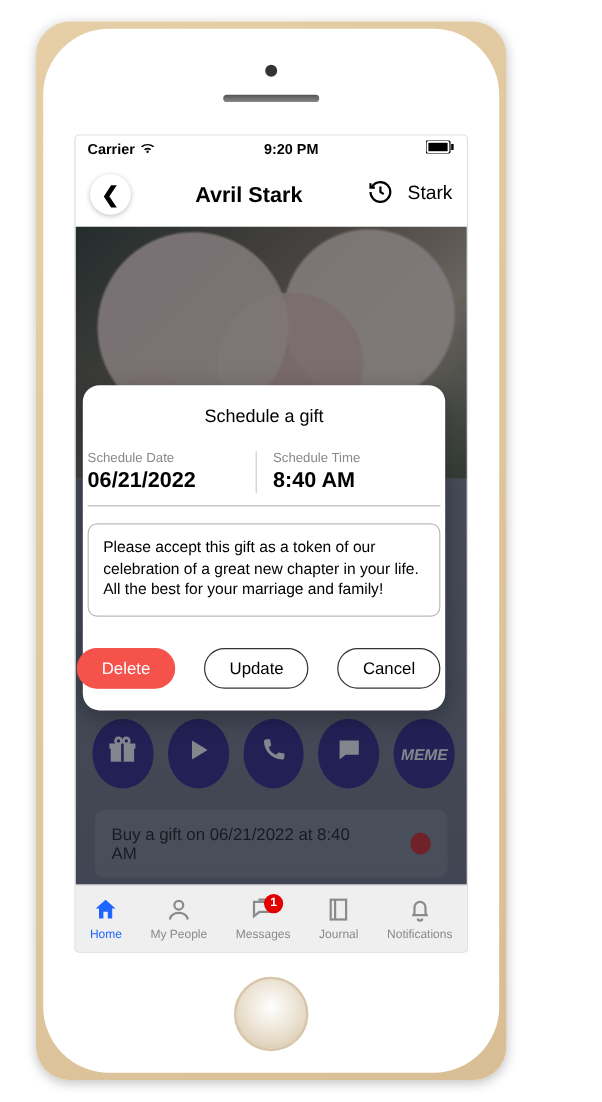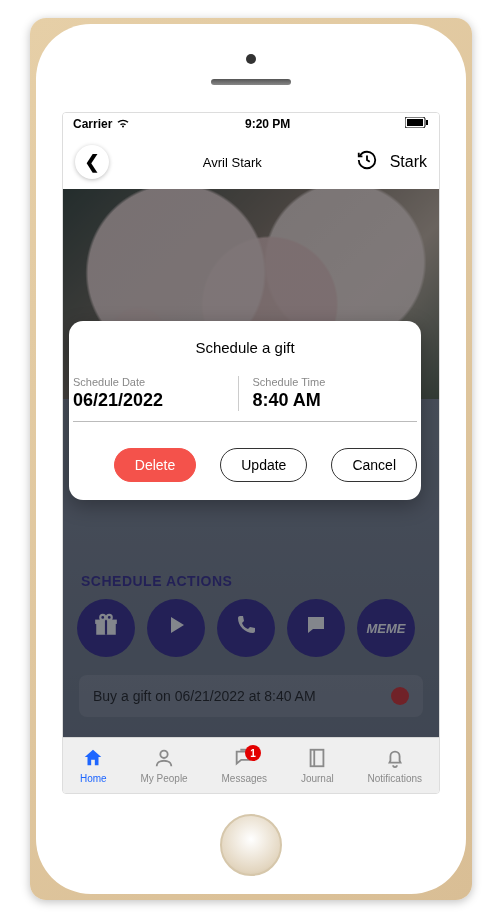--- a/index.html
+++ b/index.html
@@ -6,22 +6,22 @@
   body {
     background: #fff;
     font-family: -apple-system, Helvetica, Arial, sans-serif;
     width: 502px;
     height: 918px;
     position: relative;
   }
   .phone-frame {
     position: absolute;
     left: 30px; top: 18px;
-    width: 442px; height: 882px;
-    border-radius: 16px;
+    width: 392px; height: 882px;
+    border-radius: 28px;
     background: linear-gradient(135deg, #e6cfa7, #d9be95);
     box-shadow: 0 2px 10px rgba(0,0,0,.25);
     padding: 6px;
   }
   .phone-inner {
     width: 100%; height: 100%;
     background: #fff;
     border-radius: 55px;
     position: relative;
     overflow: hidden;
@@ -59,21 +59,21 @@
   .header {
     height: 54px; display:flex; align-items:center; justify-content:space-between;
     padding:0 12px; background:#fff;
   }
   .back-btn {
     width:34px; height:34px; border-radius:50%; background:#fff;
     display:flex; align-items:center; justify-content:center;
     box-shadow:0 1px 4px rgba(0,0,0,.25);
     font-size:18px; font-weight:700;
   }
-  .header-title { font-weight:400; font-size:13px;text-align:center; }
+  .header-title { font-weight:700; font-size:18px;text-align:center; }
   .header-right { display:flex; align-items:center; gap:12px; font-size:16px; }
   .hero {
     height: 210px;
     background:
       radial-gradient(circle at 30% 40%, rgba(245,220,210,.92) 0 30%, transparent 31%),
       radial-gradient(circle at 55% 55%, rgba(238,200,190,.9) 0 28%, transparent 29%),
       radial-gradient(circle at 75% 35%, rgba(250,230,218,.9) 0 25%, transparent 26%),
       radial-gradient(circle at 20% 70%, rgba(160,50,40,.7) 0 8%, transparent 9%),
       linear-gradient(135deg,#2c3a2c,#7a6a55 40%,#c7b29a 70%,#4a5840);
   }
@@ -249,20 +249,21 @@
         <div class="fields">
           <div class="field">
             <div class="field-label">Schedule Date</div>
             <div class="field-value">06/21/2022</div>
           </div>
           <div class="field">
             <div class="field-label">Schedule Time</div>
             <div class="field-value">8:40 AM</div>
           </div>
         </div>
+        <div class="msg-box">Please accept this gift as a token of our celebration of a great new chapter in your life. All the best for your marriage and family!</div>
         <div class="modal-buttons">
           <button class="btn btn-delete">Delete</button>
           <button class="btn">Update</button>
           <button class="btn">Cancel</button>
         </div>
       </div>
 
       <div class="tab-bar">
         <div class="tab active">
           <span>

